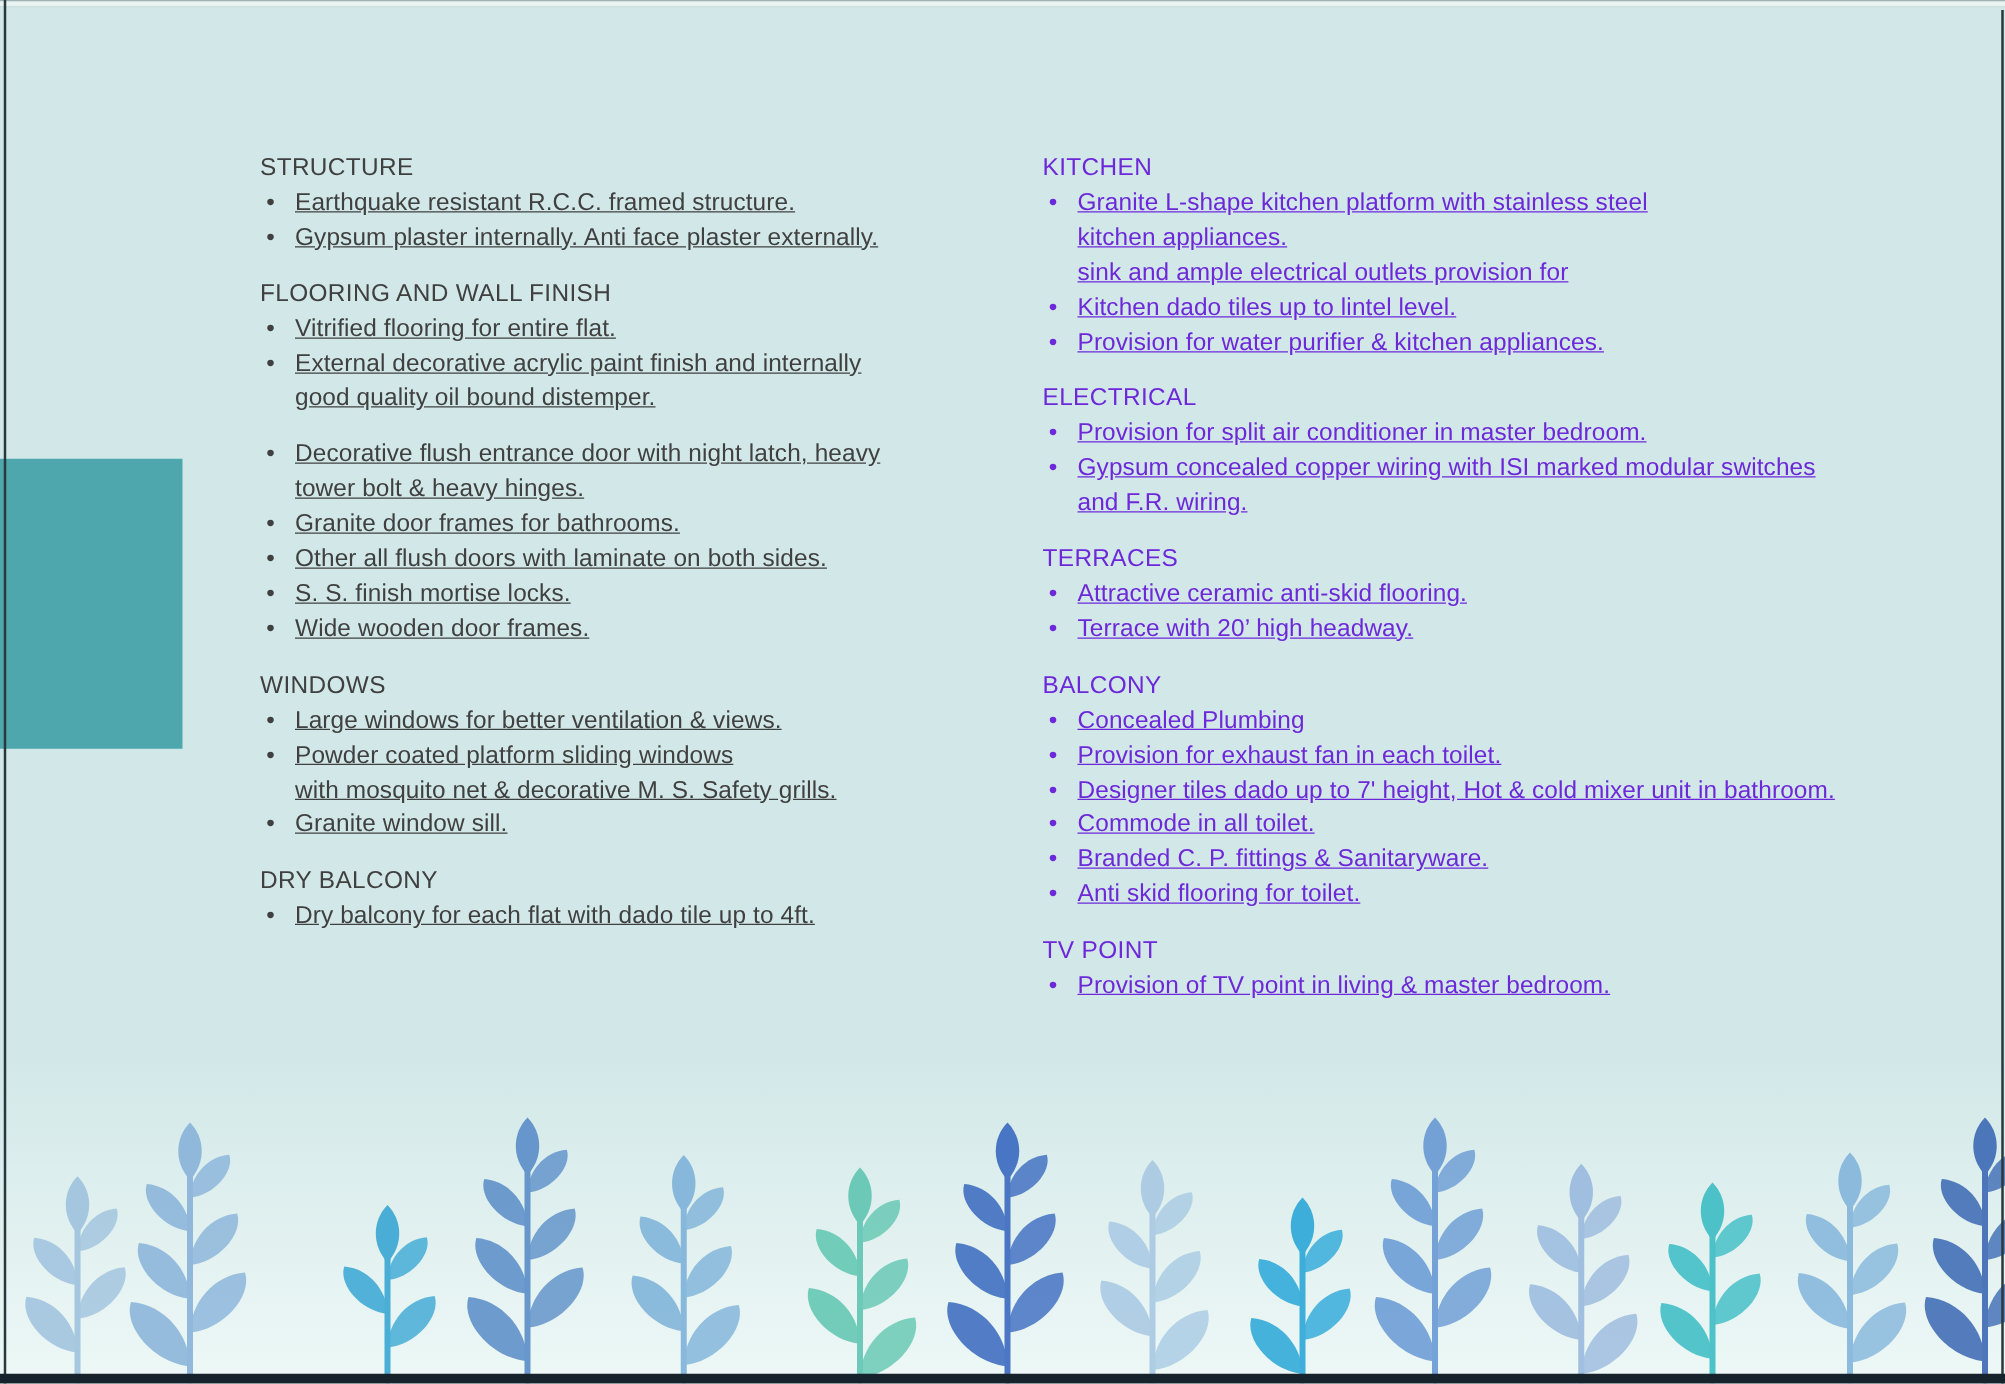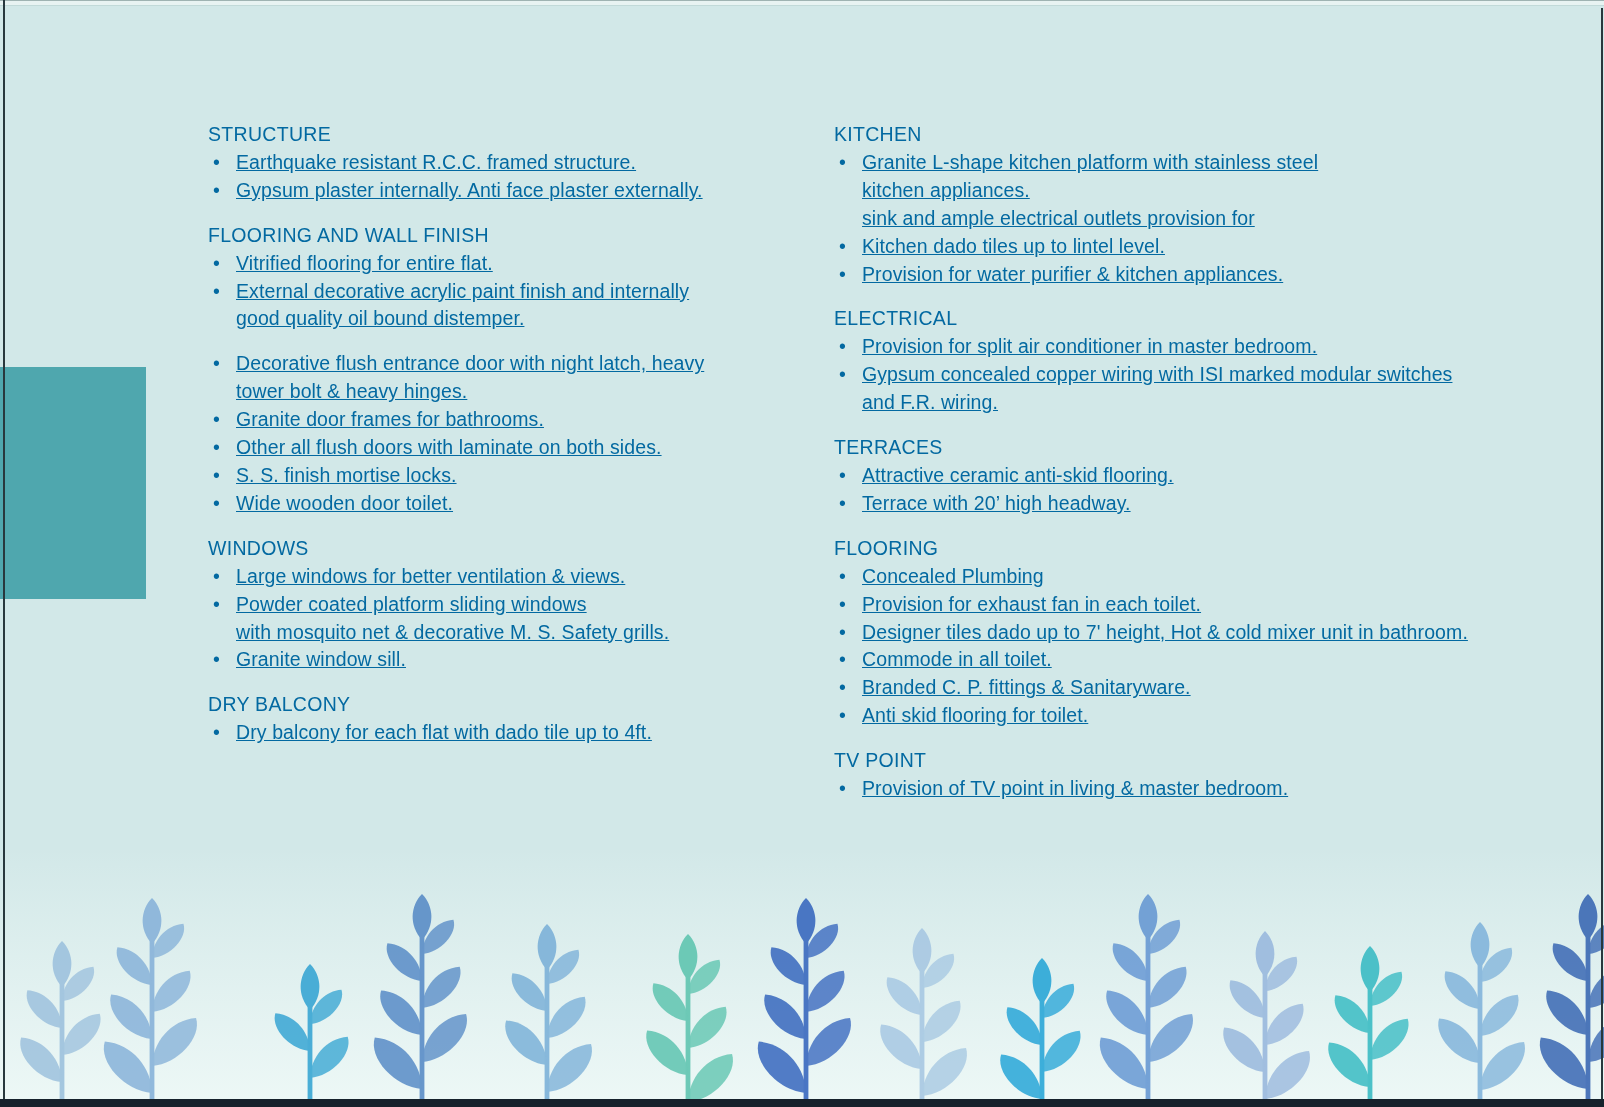--- a/index.html
+++ b/index.html
@@ -54,21 +54,21 @@
 <body>
 
 <div class="page" style="background: rgb(210, 232, 232);">
 
   <div class="top-strip"></div>
   <div class="edge-left" style="background: rgb(40, 56, 61);"></div>
   <div class="edge-right" style="background: rgb(40, 56, 61);"></div>
 
   <div class="accent-bar" style="background: rgb(79, 167, 174);"></div>
 
-  <div class="col col-left" style="color: #0369a1;">
+  <div class="col col-left" style="color: #404040;">
       <div class="spec-section">
         <div class="section-title">STRUCTURE</div>
         <div class="line">
           <span class="marker">•</span>
           <span class="line-text">Earthquake resistant R.C.C. framed structure.</span>
         </div>
         <div class="line">
           <span class="marker">•</span>
           <span class="line-text">Gypsum plaster internally. Anti face plaster externally.</span>
         </div>
@@ -104,21 +104,21 @@
         <div class="line">
           <span class="marker">•</span>
           <span class="line-text">Other all flush doors with laminate on both sides.</span>
         </div>
         <div class="line">
           <span class="marker">•</span>
           <span class="line-text">S. S. finish mortise locks.</span>
         </div>
         <div class="line">
           <span class="marker">•</span>
-          <span class="line-text">Wide wooden door toilet.</span>
+          <span class="line-text">Wide wooden door frames.</span>
         </div>
       </div>
       <div class="spec-section">
         <div class="section-title">WINDOWS</div>
         <div class="line">
           <span class="marker">•</span>
           <span class="line-text">Large windows for better ventilation &amp; views.</span>
         </div>
         <div class="line">
           <span class="marker">•</span>
@@ -134,21 +134,21 @@
         </div>
       </div>
       <div class="spec-section">
         <div class="section-title">DRY BALCONY</div>
         <div class="line">
           <span class="marker">•</span>
           <span class="line-text">Dry balcony for each flat with dado tile up to 4ft.</span>
         </div>
       </div>
     </div>
-  <div class="col col-right" style="color: #0369a1;">
+  <div class="col col-right" style="color: #6d28d9;">
       <div class="spec-section">
         <div class="section-title">KITCHEN</div>
         <div class="line">
           <span class="marker">•</span>
           <span class="line-text">Granite L-shape kitchen platform with stainless steel</span>
         </div>
         <div class="line">
           <span class="marker"></span>
           <span class="line-text">kitchen appliances.</span>
         </div>
@@ -185,21 +185,21 @@
         <div class="line">
           <span class="marker">•</span>
           <span class="line-text">Attractive ceramic anti-skid flooring.</span>
         </div>
         <div class="line">
           <span class="marker">•</span>
           <span class="line-text">Terrace with 20’ high headway.</span>
         </div>
       </div>
       <div class="spec-section">
-        <div class="section-title">FLOORING</div>
+        <div class="section-title">BALCONY</div>
         <div class="line">
           <span class="marker">•</span>
           <span class="line-text">Concealed Plumbing</span>
         </div>
         <div class="line">
           <span class="marker">•</span>
           <span class="line-text">Provision for exhaust fan in each toilet.</span>
         </div>
         <div class="line">
           <span class="marker">•</span>

